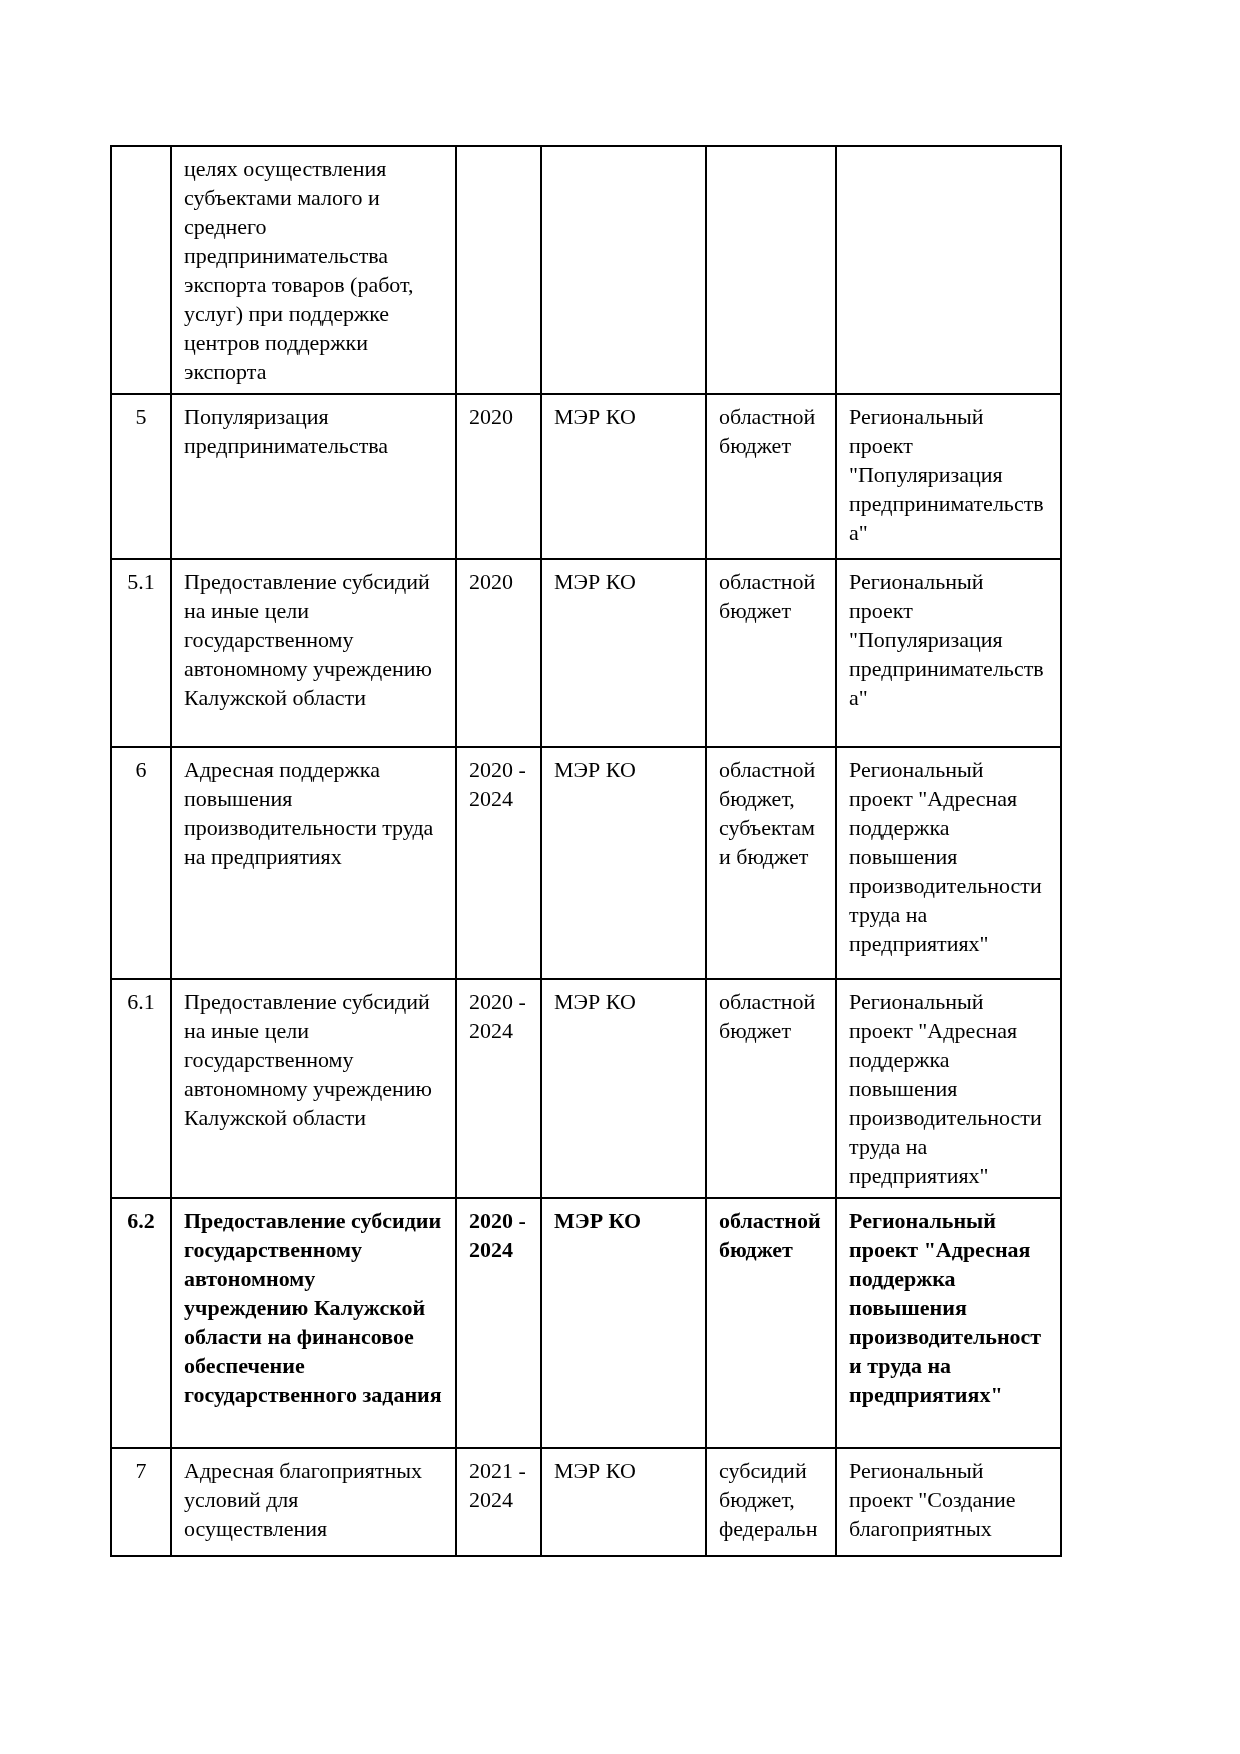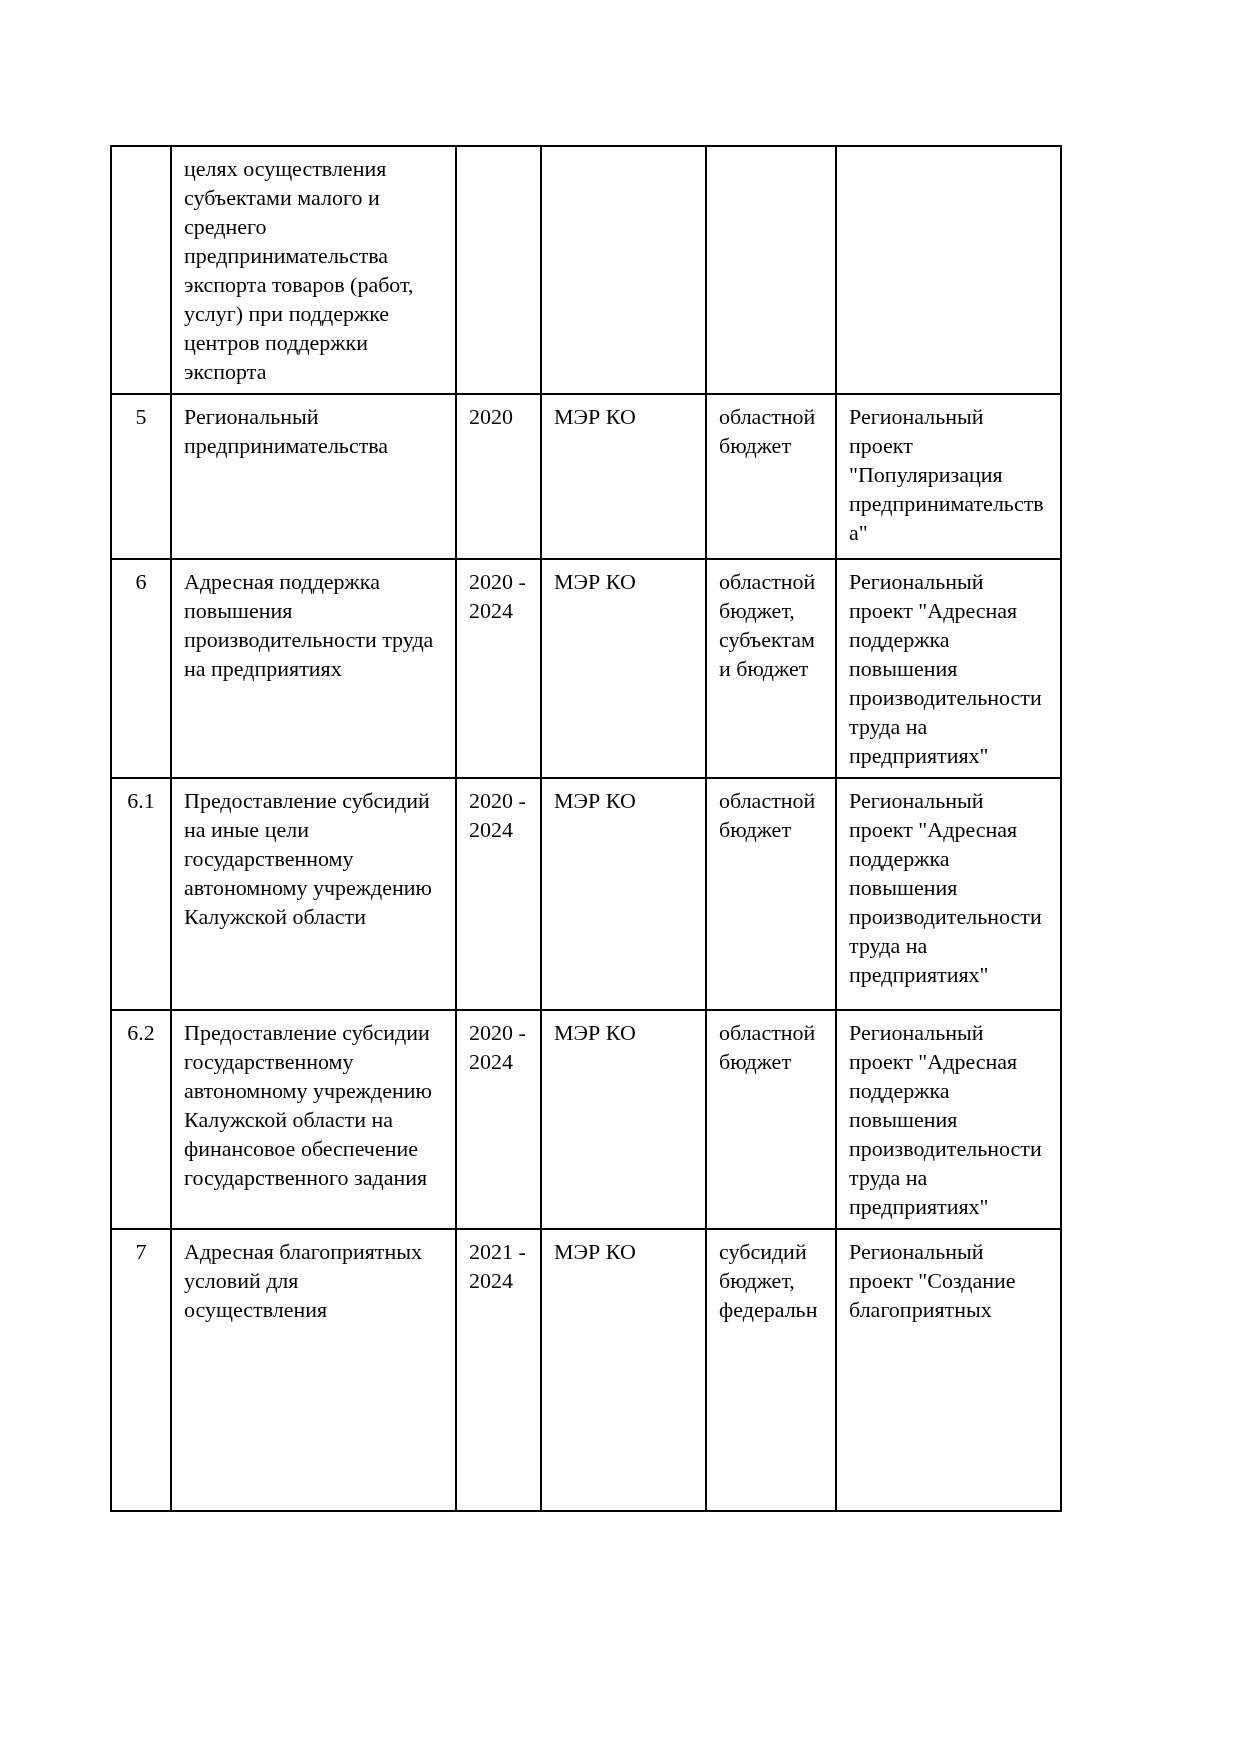--- a/index.html
+++ b/index.html
@@ -37,21 +37,21 @@
     padding-right: 2px;
   }
   td.cell-funding { padding-right: 20px; margin-top: 32px; }
   td.cell-project { padding-right: 22px; }
   
   tbody tr:nth-child(1) { height: 190px; }
   tbody tr:nth-child(2) { height: 165px; }
   tbody tr:nth-child(3) { height: 188px; }
   tbody tr:nth-child(4) { height: 232px; }
   tbody tr:nth-child(5) { height: 164px; }
-  tbody tr:nth-child(6) { height: 282px; }
+  tbody tr:nth-child(6) { height: 250px; font-weight: bold; }
   tbody tr:nth-child(7) { height: 108px; }
 </style>
 </head>
 <body>
 
 <div class="page">
   <table class="measures">
     <colgroup>
       <col style="width:60px">
       <col style="width:285px">
@@ -64,21 +64,29 @@
         <tr>
     <td class="cell-num"></td>
     <td class="cell-name">целях осуществления субъектами малого и среднего предпринимательства экспорта товаров (работ, услуг) при поддержке центров поддержки экспорта</td>
     <td class="cell-period"></td>
     <td class="cell-executor"></td>
     <td class="cell-funding"></td>
     <td class="cell-project"></td>
   </tr>
         <tr>
     <td class="cell-num">5</td>
-    <td class="cell-name">Региональный предпринимательства</td>
+    <td class="cell-name">Популяризация предпринимательства</td>
+    <td class="cell-period">2020</td>
+    <td class="cell-executor">МЭР КО</td>
+    <td class="cell-funding">областной бюджет</td>
+    <td class="cell-project">Региональный проект "Популяризация предпринимательства"</td>
+  </tr>
+        <tr>
+    <td class="cell-num">5.1</td>
+    <td class="cell-name">Предоставление субсидий на иные цели государственному автономному учреждению Калужской области</td>
     <td class="cell-period">2020</td>
     <td class="cell-executor">МЭР КО</td>
     <td class="cell-funding">областной бюджет</td>
     <td class="cell-project">Региональный проект "Популяризация предпринимательства"</td>
   </tr>
         <tr>
     <td class="cell-num">6</td>
     <td class="cell-name">Адресная поддержка повышения производительности труда на предприятиях</td>
     <td class="cell-period">2020 - 2024</td>
     <td class="cell-executor">МЭР КО</td>

